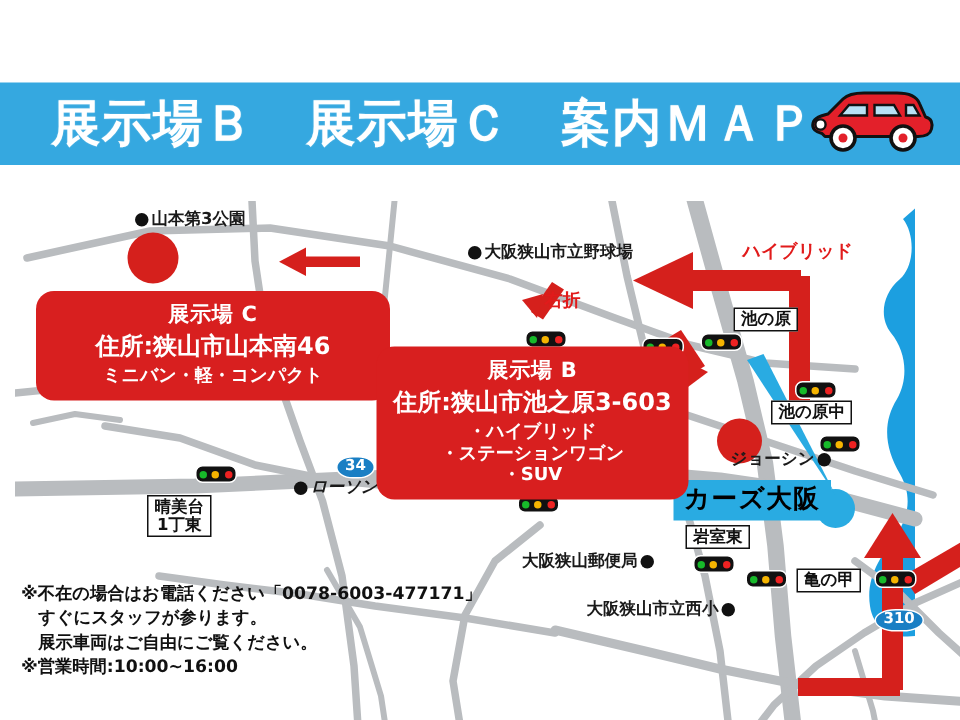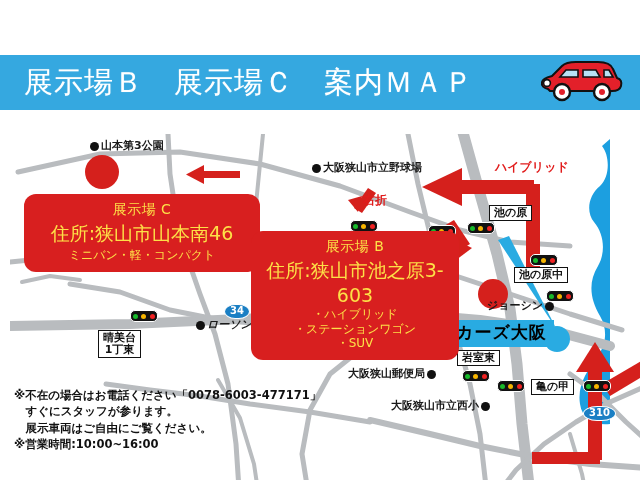--- a/index.html
+++ b/index.html
@@ -18,25 +18,25 @@
   }
   
   #header-banner {
     position: absolute;
     left: 0; top: 55px;
     width: 640px; height: 55px;
     background: #35a8e0;
   }
   #header-title {
     position: absolute;
-    left: 24px; top: 50%;
+    left: 34px; top: 50%;
     transform: translateY(-50%);
     color: #ffffff;
-    font-size: 29px;
-    font-weight: normal;
+    font-size: 33px;
+    font-weight: bold;
     letter-spacing: 1px;
     white-space: nowrap;
     text-shadow: 0 0 1px rgba(255,255,255,.4);
   }
   #header-car {
     position: absolute;
     right: 16px; top: 50%;
     transform: translateY(-50%);
   }
   
@@ -118,29 +118,29 @@
   }
   .signal i { width: 5px; height: 5px; border-radius: 50%; display: block; }
   .sig-g { background: #17b92a; }
   .sig-y { background: #f5b400; }
   .sig-r { background: #ee2222; }
 
   
   .callout {
     position: absolute;
     background: #d81f1f;
-    color: #fde047;
+    color: #ffffff;
     border-radius: 12px;
     text-align: center;
-    font-weight: normal;
+    font-weight: bold;
     padding: 7px 10px 9px;
     box-sizing: border-box;
   }
   .callout .c-title { font-size: 14px; margin-bottom: 2px; letter-spacing: .5px; }
-  .callout .c-addr  { font-size: 19px; margin-bottom: 1px; }
+  .callout .c-addr  { font-size: 16px; margin-bottom: 1px; }
   .callout .c-item  { font-size: 12px; line-height: 1.22; }
   #callout-c { left: 14px; top: 60px; width: 236px; }
   #callout-b { left: 241px; top: 97px; width: 208px; }
 
   #note-block {
     position: absolute;
     left: 4px; top: 253px;
     font-size: 11.5px;
     font-weight: bold;
     color: #111;

